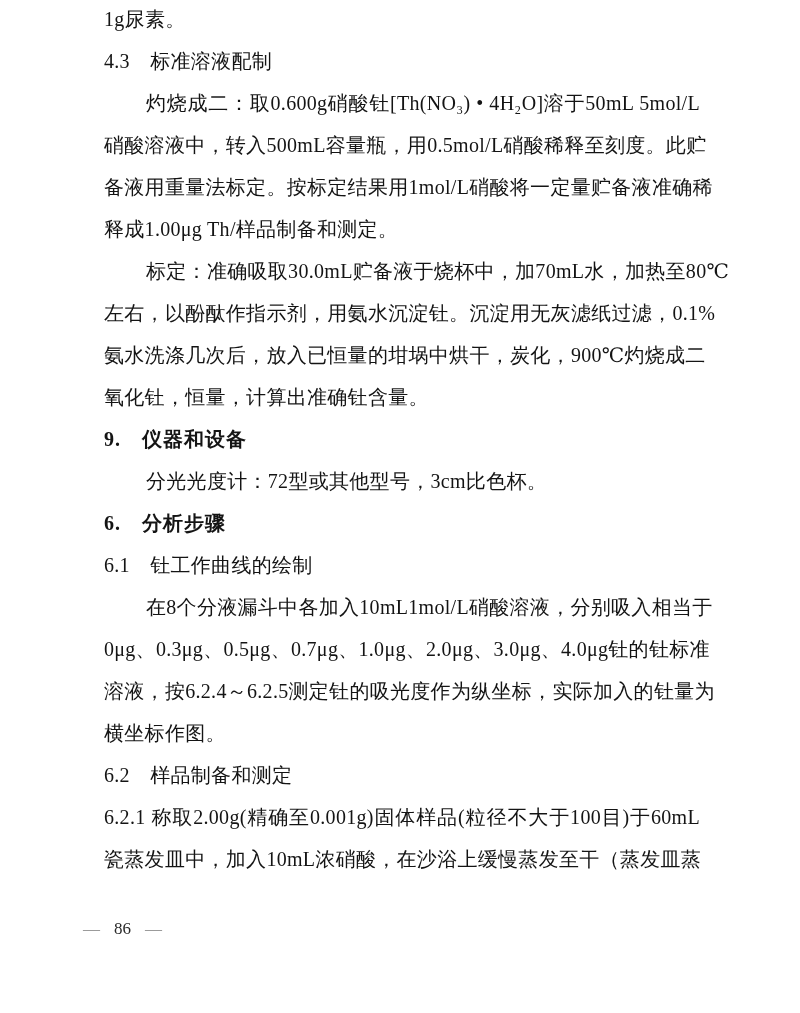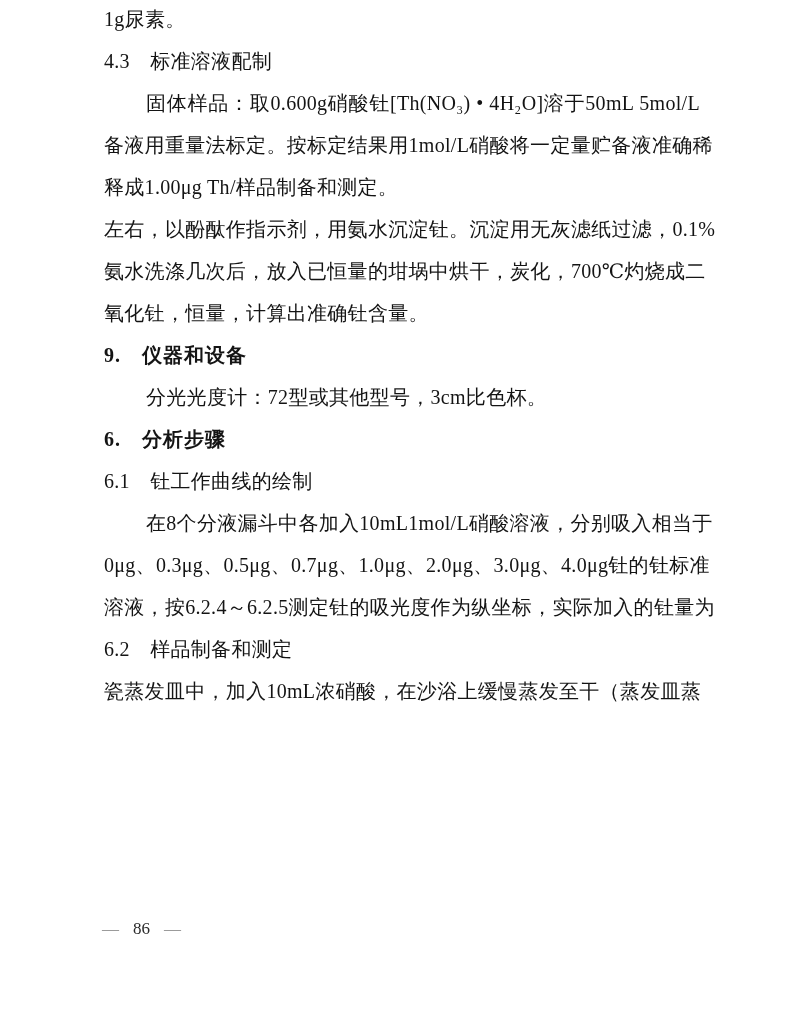--- a/index.html
+++ b/index.html
@@ -36,21 +36,21 @@
   .line.fill {
     text-align: justify;
     text-align-last: justify;
   }
   .line.heading {
     font-weight: bold;
     letter-spacing: 1px;
   }
   .footer {
     position: absolute;
-    left: 102px;
+    left: 83px;
     top: 916px;
     height: 26px;
     line-height: 26px;
     font-size: 17px;
     color: #333333;
   }
   .footer .dash {
     color: #8a8a8a;
     letter-spacing: 0;
   }
@@ -61,34 +61,38 @@
   }
 </style>
 </head>
 <body>
 
 <div class="page">
 
   <div class="textblock">
     <div class="line">1g尿素。</div>
     <div class="line">4.3　标准溶液配制</div>
-    <div class="line indent fill">固体样品：取0.600g硝酸钍[Th(NO₃) • 4H₂O]溶于50mL 5mol/L</div>
+    <div class="line indent fill">灼烧成二：取0.600g硝酸钍[Th(NO₃) • 4H₂O]溶于50mL 5mol/L</div>
+    <div class="line fill">硝酸溶液中，转入500mL容量瓶，用0.5mol/L硝酸稀释至刻度。此贮</div>
     <div class="line fill">备液用重量法标定。按标定结果用1mol/L硝酸将一定量贮备液准确稀</div>
     <div class="line">释成1.00μg Th/样品制备和测定。</div>
+    <div class="line indent fill">标定：准确吸取30.0mL贮备液于烧杯中，加70mL水，加热至80℃</div>
     <div class="line fill">左右，以酚酞作指示剂，用氨水沉淀钍。沉淀用无灰滤纸过滤，0.1%</div>
-    <div class="line fill">氨水洗涤几次后，放入已恒量的坩埚中烘干，炭化，700℃灼烧成二</div>
+    <div class="line fill">氨水洗涤几次后，放入已恒量的坩埚中烘干，炭化，900℃灼烧成二</div>
     <div class="line">氧化钍，恒量，计算出准确钍含量。</div>
     <div class="line heading">9.　仪器和设备</div>
     <div class="line indent">分光光度计：72型或其他型号，3cm比色杯。</div>
     <div class="line heading">6.　分析步骤</div>
     <div class="line">6.1　钍工作曲线的绘制</div>
     <div class="line indent fill">在8个分液漏斗中各加入10mL1mol/L硝酸溶液，分别吸入相当于</div>
     <div class="line fill">0μg、0.3μg、0.5μg、0.7μg、1.0μg、2.0μg、3.0μg、4.0μg钍的钍标准</div>
     <div class="line fill">溶液，按6.2.4～6.2.5测定钍的吸光度作为纵坐标，实际加入的钍量为</div>
+    <div class="line">横坐标作图。</div>
     <div class="line">6.2　样品制备和测定</div>
+    <div class="line fill">6.2.1 称取2.00g(精确至0.001g)固体样品(粒径不大于100目)于60mL</div>
     <div class="line fill">瓷蒸发皿中，加入10mL浓硝酸，在沙浴上缓慢蒸发至干（蒸发皿蒸</div>
   </div>
 
   <div class="footer">
     <span class="dash">—</span><span class="pagenum">86</span><span class="dash">—</span>
   </div>
 
 </div>
 
 </body></html>

